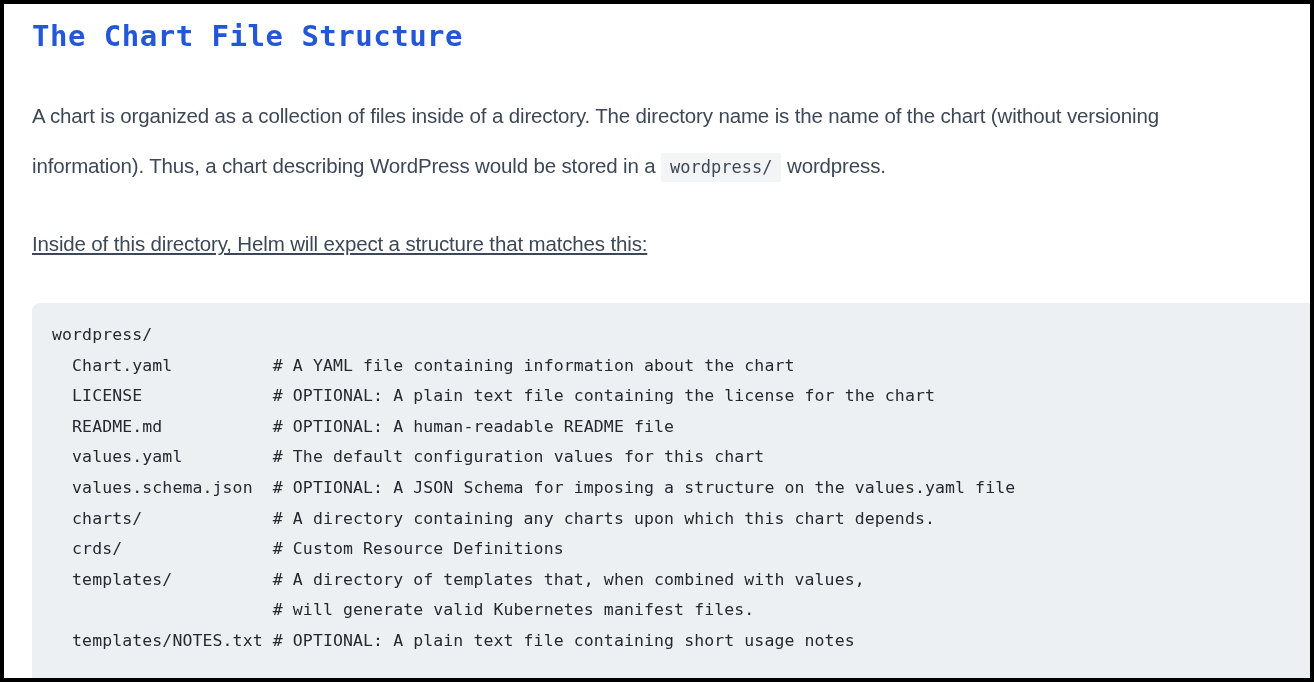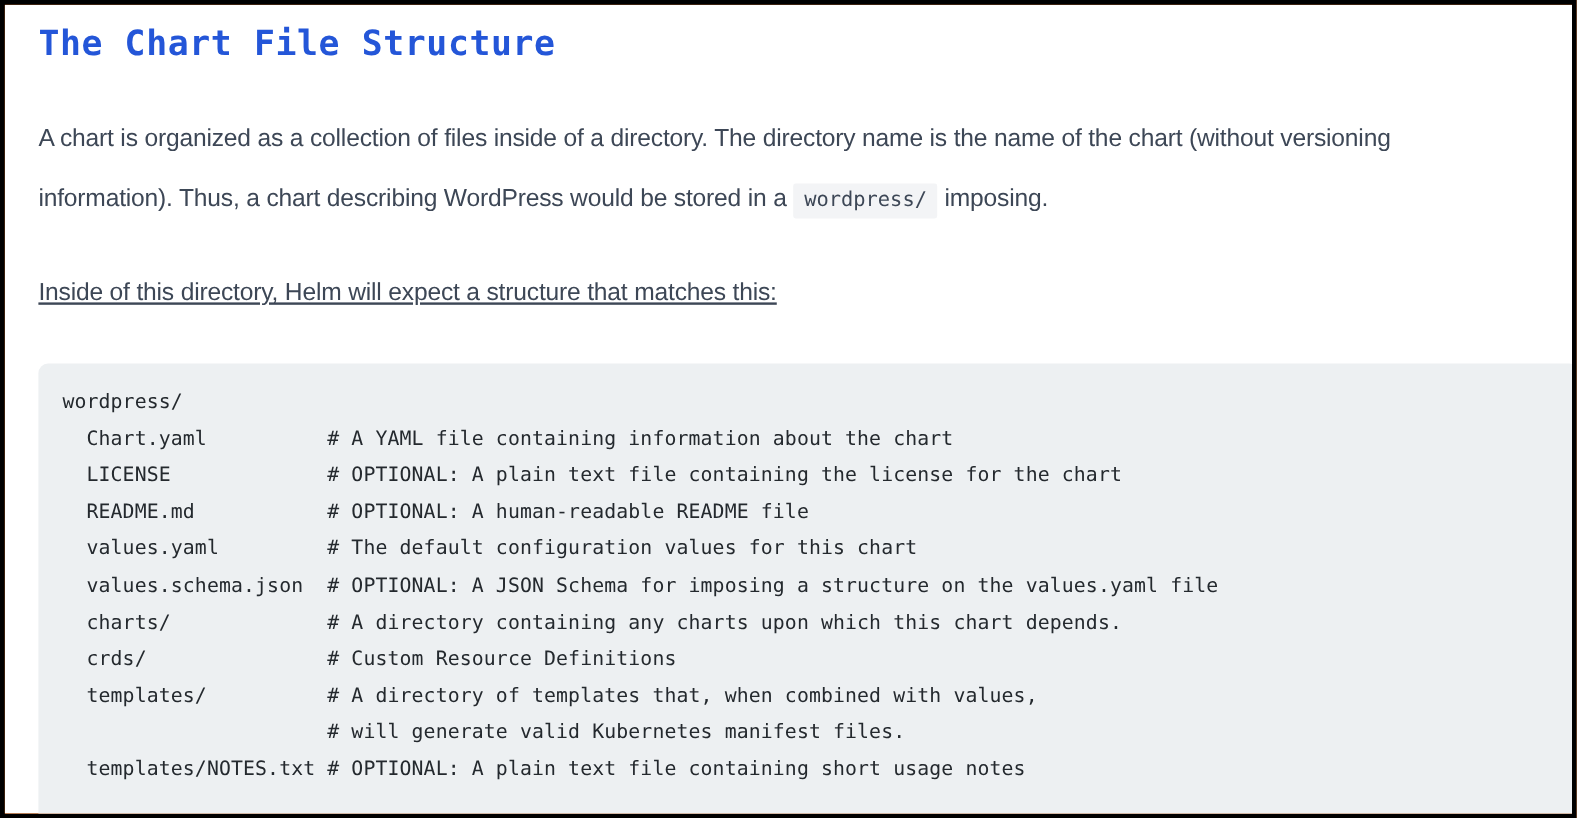--- a/index.html
+++ b/index.html
@@ -9,21 +9,21 @@
     background: #ffffff;
   }
   body {
     font-family: "Liberation Sans", sans-serif;
   }
 
   #screenshot {
     position: relative;
     width: 1314px;
     height: 682px;
-    background: #f97316;
+    background: #737373;
     border: 4px solid #000000;
     overflow: hidden;
   }
 
   .doc-content {
     position: absolute;
     left: 0;
     top: 0;
     right: 0;
     bottom: 0;
@@ -92,21 +92,21 @@
   .code-line { display: block; min-height: 30.6px; }
 </style>
 </head>
 <body>
 
 <div id="screenshot">
   <div class="doc-content">
 
     <h1 class="page-title">The Chart File Structure</h1>
 
-    <p class="doc-para para-1"><span>A chart is organized as a collection of files inside of a directory. The directory name is the name of the chart (without versioning information). Thus, a chart describing WordPress would be stored in a</span> <code class="inline-code">wordpress/</code> <span>imposing.</span></p>
+    <p class="doc-para para-1"><span>A chart is organized as a collection of files inside of a directory. The directory name is the name of the chart (without versioning information). Thus, a chart describing WordPress would be stored in a</span> <code class="inline-code">wordpress/</code> <span>wordpress.</span></p>
 
     <p class="doc-para para-2">Inside of this directory, Helm will expect a structure that matches this:</p>
 
     <div class="code-block">
       <pre><span class="code-line">wordpress/</span><span class="code-line">  Chart.yaml          # A YAML file containing information about the chart</span><span class="code-line">  LICENSE             # OPTIONAL: A plain text file containing the license for the chart</span><span class="code-line">  README.md           # OPTIONAL: A human-readable README file</span><span class="code-line">  values.yaml         # The default configuration values for this chart</span><span class="code-line">  values.schema.json  # OPTIONAL: A JSON Schema for imposing a structure on the values.yaml file</span><span class="code-line">  charts/             # A directory containing any charts upon which this chart depends.</span><span class="code-line">  crds/               # Custom Resource Definitions</span><span class="code-line">  templates/          # A directory of templates that, when combined with values,</span><span class="code-line">                      # will generate valid Kubernetes manifest files.</span><span class="code-line">  templates/NOTES.txt # OPTIONAL: A plain text file containing short usage notes</span></pre>
     </div>
 
   </div>
 </div>
 

